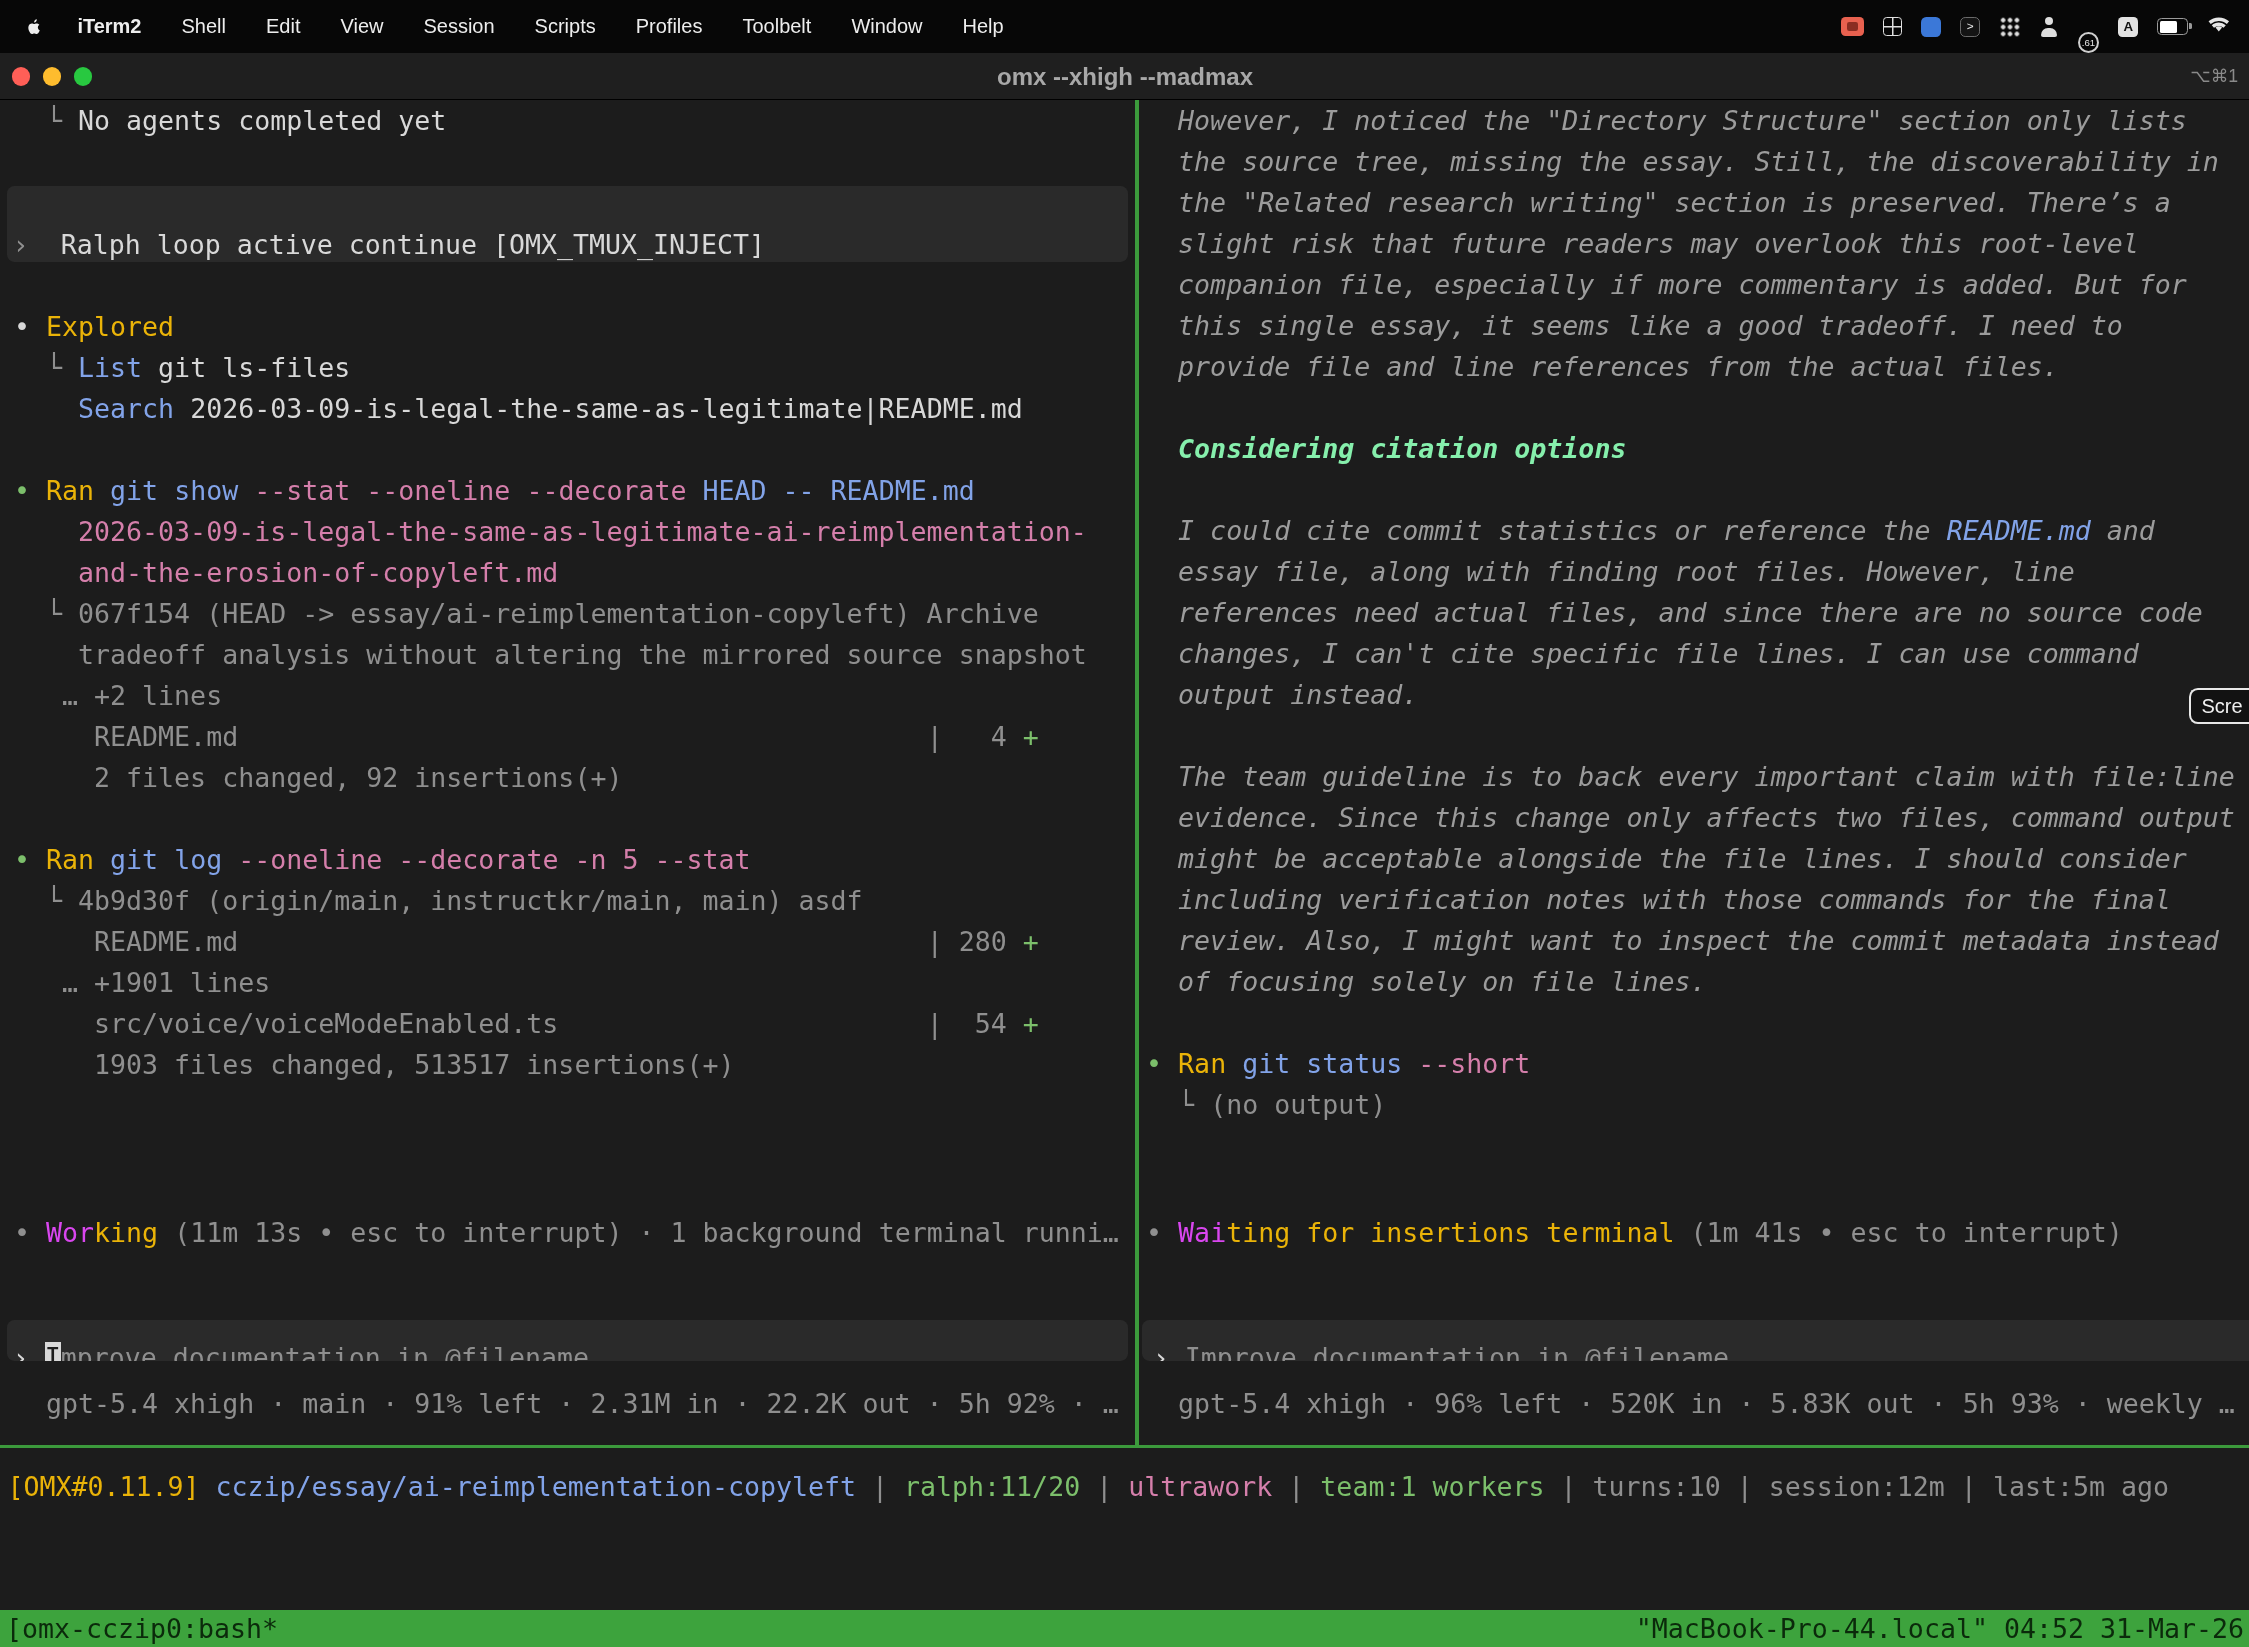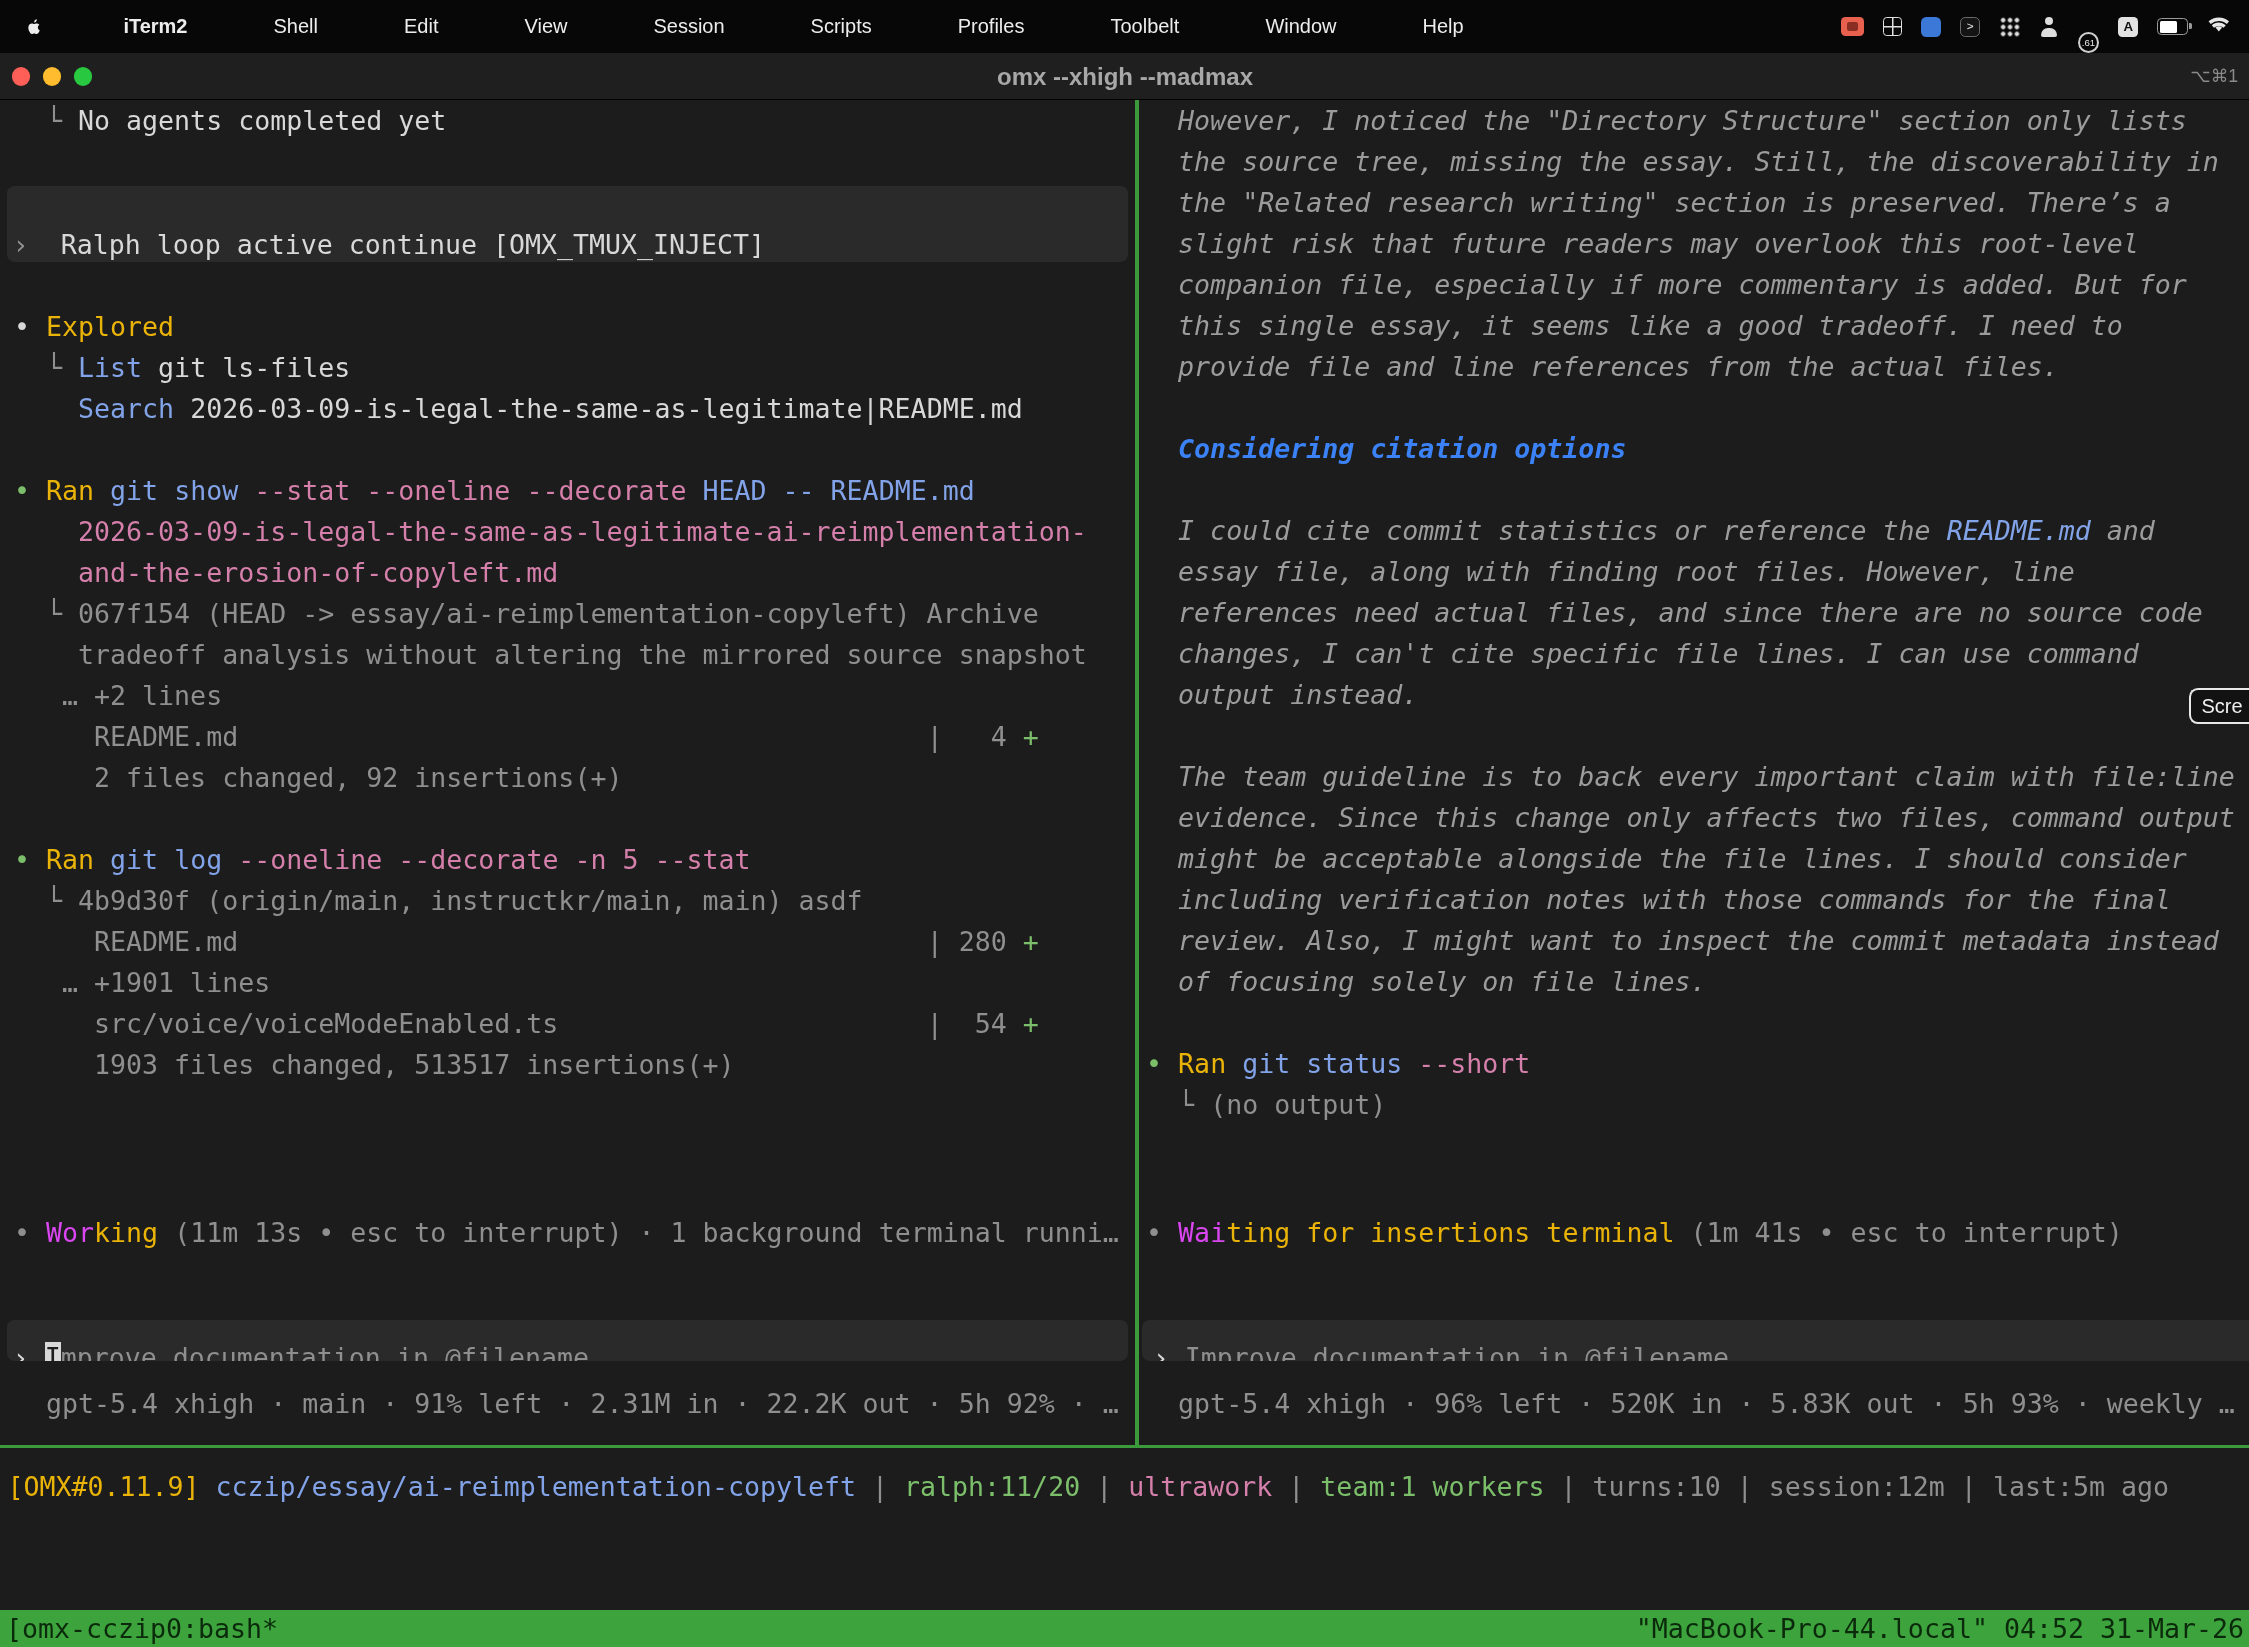--- a/index.html
+++ b/index.html
@@ -1,20 +1,20 @@
 <!DOCTYPE html>
 <html style="font-size:11.8px"><head>
 <meta charset="utf-8">
 <style>
   * { margin:0; padding:0; box-sizing:border-box; }
   html,body { width:2250px; height:1648px; background:#000; }
   .screen { width:2250px; height:1648px; display:flex; flex-direction:column; background:#1c1c1c; overflow:hidden; font-family:"DejaVu Sans Mono","Liberation Mono",monospace; }
 
   
-  .menubar { height:53px; background:#070707; display:flex; align-items:center; color:#ededed; font-family:"Liberation Sans","DejaVu Sans",sans-serif; font-size:20px; padding:0 13.3px; flex:0 0 auto;gap:46px; }
+  .menubar { height:53px; background:#070707; display:flex; align-items:center; color:#ededed; font-family:"Liberation Sans","DejaVu Sans",sans-serif; font-size:20px; padding:0 13.3px; flex:0 0 auto; }
   .menubar .mitem { padding:0 20px; white-space:nowrap; }
   .menubar .mitem.appname { font-weight:bold; }
   .menubar .apple { padding:0 14.8px 0 10.3px; display:flex; align-items:center; }
   .statusicons { margin-left:auto; display:flex; align-items:center; gap:19px; padding-right:5.9px; }
   .icon-rec { width:23.6px; height:18.5px; border-radius:4.4px; background:#e8614f; position:relative; }
   .icon-rec::after { content:""; position:absolute; left:6.6px; right:6.6px; top:5.2px; bottom:5.2px; background:#8a2d22; border-radius:2.2px; }
   .icon-grid { width:19px; height:19px; border:1.5px solid #e0e0e0; border-radius:3.7px;
     background: linear-gradient(#e0e0e0,#e0e0e0) 50% 0/1.5px 100% no-repeat, linear-gradient(#e0e0e0,#e0e0e0) 0 50%/100% 1.5px no-repeat; }
   .icon-blue { width:20px; height:20px; border-radius:5.2px; background:#3b78d8; }
   .icon-dark { width:20px; height:20px; border-radius:5.2px; background:#141414; border:1.5px solid #6a6a6a; color:#eee; font-size:11.8px; line-height:16px; text-align:center; }
@@ -48,21 +48,21 @@
   .tl { height:41px; line-height:41px; font-size:26.6px; white-space:pre; overflow:hidden; }
   .fg  { color:#d8d8d8; }
   .b   { color:#eab308; font-weight:normal; }
   .dim { color:#8f8f8f; }
   .dk  { color:#d946ef; }
   .blu { color:#82a3e8; }
   .pnk { color:#d57fab; }
   .grn { color:#7cbf6b; }
   .it  { color:#9c9c9c; font-style:italic; }
   .itb { color:#cInventedc9c9; }
-  .itb { color:#3b82f6; font-style:italic; font-weight:bold; }
+  .itb { color:#86efac; font-style:italic; font-weight:bold; }
   .itblu { color:#82a3e8; font-style:italic; }
   .cur { background:#d8d8d8; color:#1c1c1c; }
 
   .box { background:#2a2a2a; border-radius:7.4px; padding:38px 0 38px 5.2px; margin:45px 7.4px 44px -6.6px; }
   .pane-bottom { margin-top:auto; }
   .inputbox { background:#2a2a2a; border-radius:7.4px; padding:17.7px 0 18.5px 5.2px; margin:67px 7.4px 0 -6.6px; }
   .pane.right .inputbox { margin-left:-3.7px; margin-right:0; padding-left:10.3px; border-radius:7.4px 0 0 7.4px; }
   .statusline { margin-top:22px; margin-bottom:21.4px; }
 
   .chip { position:absolute; right:0; top:588px; background:#121212; border:2.2px solid #e8e8e8; border-right:none; border-radius:8.9px 0 0 8.9px; color:#f0f0f0; font-family:"Liberation Sans","DejaVu Sans",sans-serif; font-size:20px; line-height:32px; padding:0 7.4px 0 10.3px; }

